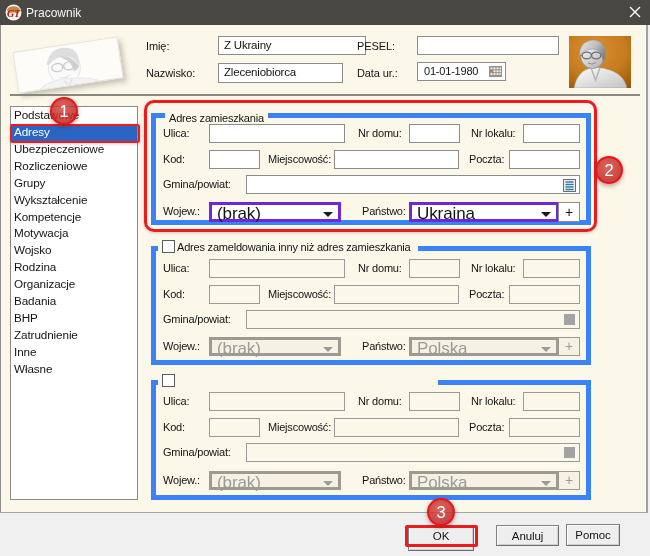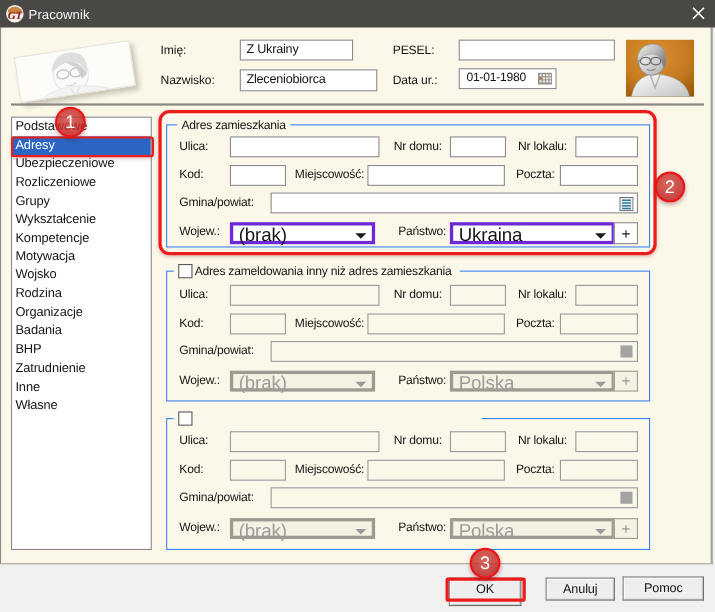--- a/index.html
+++ b/index.html
@@ -12,21 +12,21 @@
 #hsep{left:10px;top:94px;width:630px;height:1.5px;background:#8a877f}
 
 .hlab{font-weight:normal;font-size:11px;letter-spacing:-0.1px}
 .inp{background:#fff;border:1px solid #8c8c8c}
 .ghost{background:#fbf7e9;border:1px solid #9a9a9a}
 
 #list{left:10px;top:106px;width:128px;height:394px;background:#fff;border:1px solid #8a8a8a;font-size:11.7px;letter-spacing:-0.1px}
 #list .li{height:16.93px;line-height:16.93px;padding-left:3px;white-space:nowrap}
 #list .sel{background:#2a65c4;color:#fff}
 
-.grp{border:1px solid #3b82f6}
+.grp{border:5px solid #3b82f6}
 .gtit{position:absolute;top:-7.5px;left:9px;background:#fbf7e9;padding:0 4px;font-size:11px;line-height:14px;white-space:nowrap}
 .flab{position:absolute;font-size:11px;line-height:19px;white-space:nowrap}
 .cb{position:absolute;width:13px;height:13px;background:#fff;border:1.2px solid #5b5b5b}
 .dd{position:absolute;border:3px solid #6d28d9;background:#fff;font-size:17px;letter-spacing:-0.1px;padding-left:5px}
 .arrow{position:absolute;width:0;height:0;border-left:5.5px solid transparent;border-right:5.5px solid transparent;border-top:5.5px solid #1a1a1a;right:5px;top:7px}
 .garrow{border-top-color:#9b9b9b}
 .plus{position:absolute;border:1px solid #8c8c8c;background:#fff;text-align:center;font-size:14px}
 .dd.ghost,.plus.ghost{background:#f5f1e3;border-color:#9d9a90}
 
 .redrect{position:absolute;border:3px solid #ed1c1c;border-radius:10px;box-shadow:0 1px 3px rgba(120,40,40,.25);z-index:40}
@@ -55,21 +55,21 @@
       <path d="M44 10 Q56 10 61 20 L63 23 Q60 27 57 27 L54 17 Z" fill="#d3d3d3"></path>
       <ellipse cx="41" cy="21" rx="5.5" ry="4" fill="none" stroke="#c8c8c8" stroke-width="1.4"></ellipse>
       <ellipse cx="53" cy="21" rx="5.5" ry="4" fill="none" stroke="#c8c8c8" stroke-width="1.4"></ellipse>
       <path d="M42 31 Q47 34 52 30" stroke="#dadada" fill="none"></path>
       <path d="M18 42 Q26 34 44 33 Q72 34 84 42 Z" fill="#f3f3f3" stroke="#e8e8e8"></path>
       <path d="M46 35 L50 42 L54 34" fill="none" stroke="#e2e2e2" stroke-width="1.2"></path>
     </svg>
   </div>
 
   <div class="abs hlab" style="left:146px;top:40px">Imię:</div>
-  <div class="abs inp" style="left:218px;top:36px;width:103px;height:19px;line-height:17px;padding-left:5px;font-size:11.5px">Z Ukrainy</div>
+  <div class="abs inp" style="left:218px;top:36px;width:148px;height:19px;line-height:17px;padding-left:5px;font-size:11.5px">Z Ukrainy</div>
   <div class="abs hlab" style="left:146px;top:67px">Nazwisko:</div>
   <div class="abs inp" style="left:218px;top:63px;width:125px;height:20px;line-height:17px;padding-left:5px;font-size:11.5px">Zleceniobiorca</div>
   <div class="abs hlab" style="left:357px;top:40px">PESEL:</div>
   <div class="abs inp" style="left:417px;top:36px;width:142px;height:19px"></div>
   <div class="abs hlab" style="left:357px;top:67px">Data ur.:</div>
   <div class="abs inp" style="left:417px;top:62px;width:89px;height:19px;line-height:17px;padding-left:6px;font-size:11px">01-01-1980</div>
   <svg class="abs" style="left:489px;top:66px" width="13" height="11" viewBox="0 0 13 11">
     <rect width="13" height="11" fill="#97938c"></rect>
     <g fill="#f3f1ea">
       <rect x="1.5" y="1.5" width="2" height="1.8"></rect>
@@ -217,21 +217,21 @@
   <div class="abs ghost" style="left:246px;top:443px;width:334px;height:19px"></div>
   <div class="abs" style="left:564px;top:447px;width:11px;height:11px;background:#a3a3a3"></div>
   <div class="abs flab" style="left:163px;top:471px">Wojew.:</div>
   <div class="abs dd ghost" style="left:209px;top:471px;width:132px;height:19px;line-height:17px;color:#9b9b9b">(brak)<i class="arrow garrow"></i></div>
   <div class="abs flab" style="left:362px;top:471px">Państwo:</div>
   <div class="abs dd ghost" style="left:409px;top:471px;width:150px;height:19px;line-height:17px;color:#9b9b9b">Polska<i class="arrow garrow"></i></div>
   <div class="abs plus ghost" style="left:558px;top:471px;width:22px;height:19px;line-height:16px;color:#9b9b9b">+</div>
 
   <div class="btn" style="left:408px;top:525px;width:66px;height:26px;line-height:20px">OK</div>
   <div class="btn" style="left:496px;top:524.5px;width:63px;height:21.5px;line-height:20px">Anuluj</div>
-  <div class="btn" style="left:566px;top:524px;width:74px;height:22px;line-height:21px">Pomoc</div>
+  <div class="btn" style="left:566px;top:524px;width:54px;height:22px;line-height:21px">Pomoc</div>
 
   <div class="redrect" style="left:10px;top:124px;width:130px;height:19px;border-width:2.5px;border-radius:3px"></div>
   <div class="redrect" style="left:144px;top:100px;width:453px;height:132px"></div>
   <div class="redrect" style="left:405px;top:524.5px;width:72.5px;height:22.5px;border-width:3px;border-radius:2px;box-shadow:none"></div>
   <div class="redcirc" style="left:50px;top:97px">1</div>
   <div class="redcirc" style="left:595px;top:156px">2</div>
   <div class="redcirc" style="left:427px;top:498px">3</div>
 
 </div>
 

